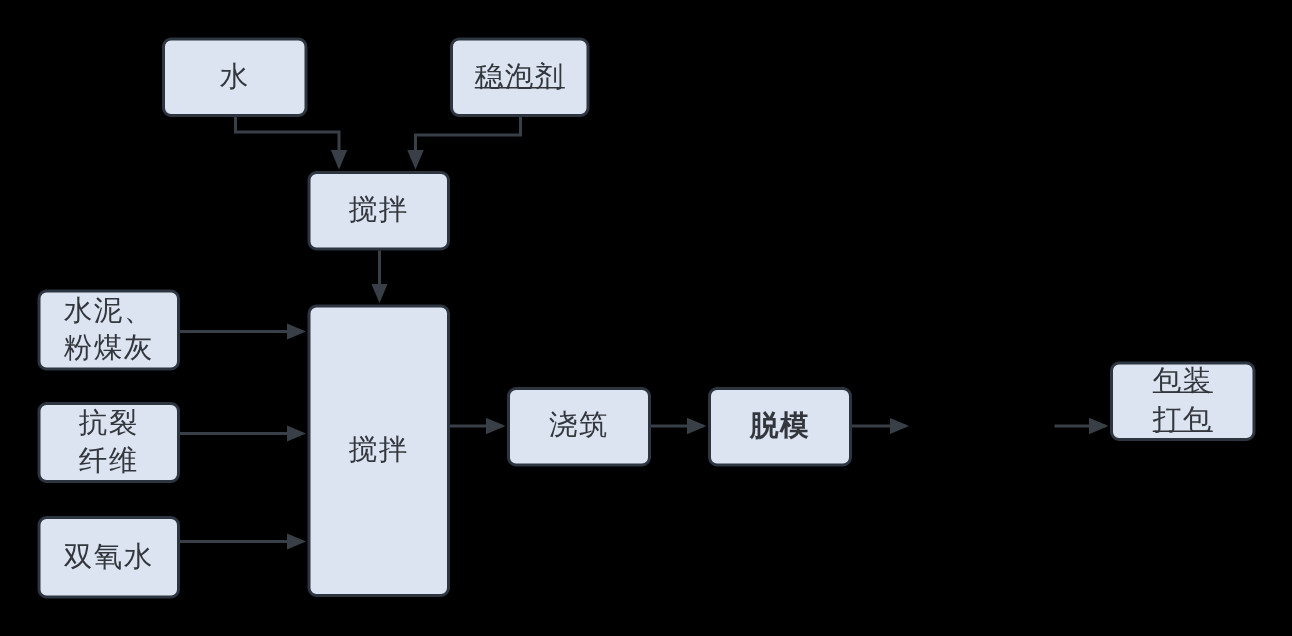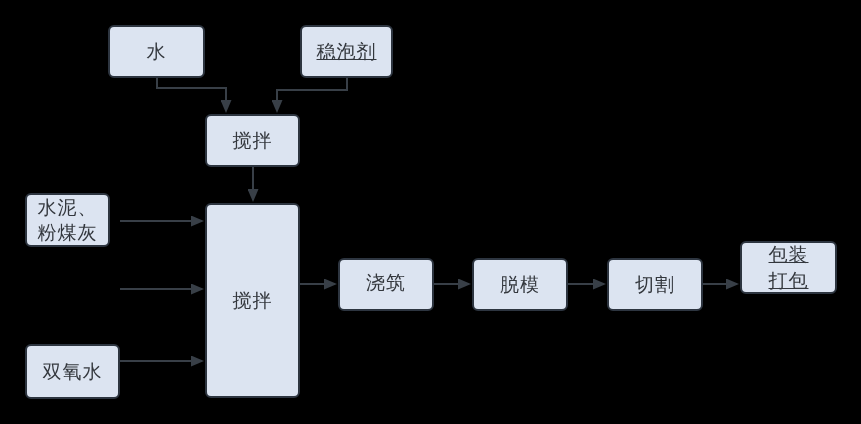--- a/index.html
+++ b/index.html
@@ -31,26 +31,26 @@
     text-align:center;
     color:var(--text);
     font-size:19px;
     line-height:1.32;
     white-space:pre-line;
     letter-spacing:1px;
   }
   .n-water            {left:108px;top:25px; width:97px; height:53px;}
   .n-foam             {left:300px;top:25px; width:93px; height:53px;text-decoration:underline;}
   .n-mix1             {left:205px;top:114px;width:95px; height:53px;}
-  .n-cement           {left:25px; top:193px;width:85px; height:54px;}
+  .n-cement           {left:25px; top:193px;width:95px; height:54px;}
   .n-fiber            {left:25px; top:268px;width:95px; height:54px;}
   .n-peroxide         {left:25px; top:344px;width:95px; height:55px;}
   .n-mix2             {left:205px;top:203px;width:95px; height:195px;}
   .n-pouring          {left:338px;top:258px;width:96px; height:53px;font-family:Liberation Mono, monospace;}
-  .n-demolding        {left:472px;top:258px;width:96px; height:53px;}
+  .n-demolding        {left:472px;top:258px;width:96px; height:53px;font-weight:bold;}
   .n-cutting          {left:607px;top:258px;width:96px; height:53px;}
   .n-packaging        {left:740px;top:241px;width:97px; height:53px;text-decoration:underline;}
 </style>
 </head>
 <body>
 
 <div class="canvas">
 
   <svg class="wires" viewBox="0 0 861 424" xmlns="http://www.w3.org/2000/svg">
     <defs>
@@ -82,27 +82,28 @@
 
   <div class="node n-water">水</div>
 
   <div class="node n-foam">稳泡剂</div>
 
   <div class="node n-mix1">搅拌</div>
 
   <div class="node n-cement">水泥、
 粉煤灰</div>
 
+  <div class="node n-fiber">抗裂
+纤维</div>
 
   <div class="node n-peroxide">双氧水</div>
 
   <div class="node n-mix2">搅拌</div>
 
   <div class="node n-pouring">浇筑</div>
 
   <div class="node n-demolding">脱模</div>
 
-  <div class="node n-cutting">切割</div>
 
   <div class="node n-packaging">包装
 打包</div>
 
 </div>
 
 </body></html>

